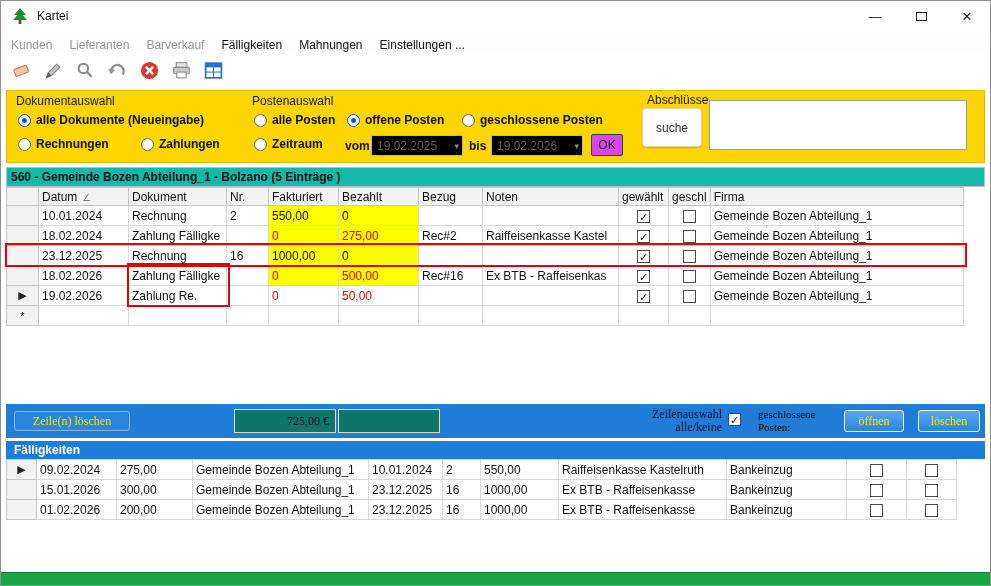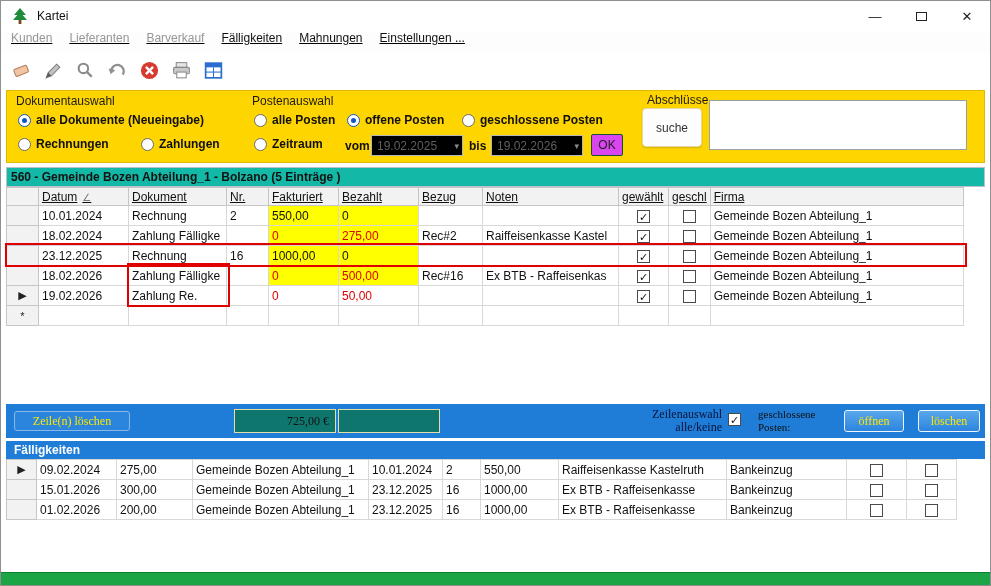--- a/index.html
+++ b/index.html
@@ -13,22 +13,22 @@
               background: #fff; display: flex; align-items: center; padding-left: 10px; }
   .app-icon { width: 18px; height: 18px; margin-right: 8px; }
   .title-text { font-size: 12px; color: #111; }
   .win-controls { position: absolute; right: 0; top: 0; height: 30px; display: flex; }
   .win-btn { width: 46px; height: 30px; display: flex; align-items: center;
              justify-content: center; font-size: 13px; color: #222; cursor: default; }
   .maxi-box { width: 11px; height: 9px; border: 1px solid #222; display: inline-block; }
 
   
   .menubar { position: absolute; top: 30px; left: 0; right: 0; height: 21px;
-             display: flex; align-items: flex-start; padding-left: 10px; gap: 17px;
-             font-size: 12px; background: #fdfdfd; text-decoration: underline; }
+             display: flex; align-items: flex-end; padding-left: 10px; gap: 17px;
+             font-size: 12px; background: #fdfdfd; }
   .menu-item { color: #969696; }
   .menu-item.menu-on { color: #111; }
 
   
   .toolbar { position: absolute; top: 51px; left: 0; right: 0; height: 37px;
              background: #fff; display: flex; align-items: center; gap: 4px; padding-left: 6px; }
   .tool-btn { width: 28px; height: 28px; display: flex; align-items: center; justify-content: center; }
   .tool-btn svg { width: 21px; height: 21px; }
 
   
@@ -59,21 +59,21 @@
 
   
   .grid-caption { position: absolute; top: 166px; left: 5px; right: 5px; height: 20px;
                   background: #14b8a6; border: 1px solid #bcc0cb; display: flex;
                   align-items: center; padding-left: 4px; font-weight: bold;
                   font-size: 12px; color: #111; }
 
   
   table { border-collapse: collapse; table-layout: fixed; font-size: 12px; }
   th { height: 18px; background: #f2f2f2; border: 1px solid #c6c6c6; font-weight: normal;
-       text-align: left; padding: 0 3px; font-size: 12px; color: #111; white-space: nowrap; overflow: hidden; text-decoration: underline; }
+       text-align: left; padding: 0 3px; font-size: 12px; color: #111; white-space: nowrap; overflow: hidden; }
   td { height: 20px; border: 1px solid #d8d8d8; padding: 0 3px; background: #fff;
        white-space: nowrap; overflow: hidden; color: #111; }
   td.selector { background: #f2f2f2; border: 1px solid #c6c6c6; text-align: center;
                 font-size: 11px; color: #222; }
   td.center { text-align: center; }
   td.amt-yellow { background: #ffff00; }
   td.amt-red { color: #e00000; }
   .checkbox { display: inline-block; width: 13px; height: 13px; border: 1px solid #4a4a4a;
               background: #fff; font-size: 11px; line-height: 12px; text-align: center;
               vertical-align: middle; color: #111; }

